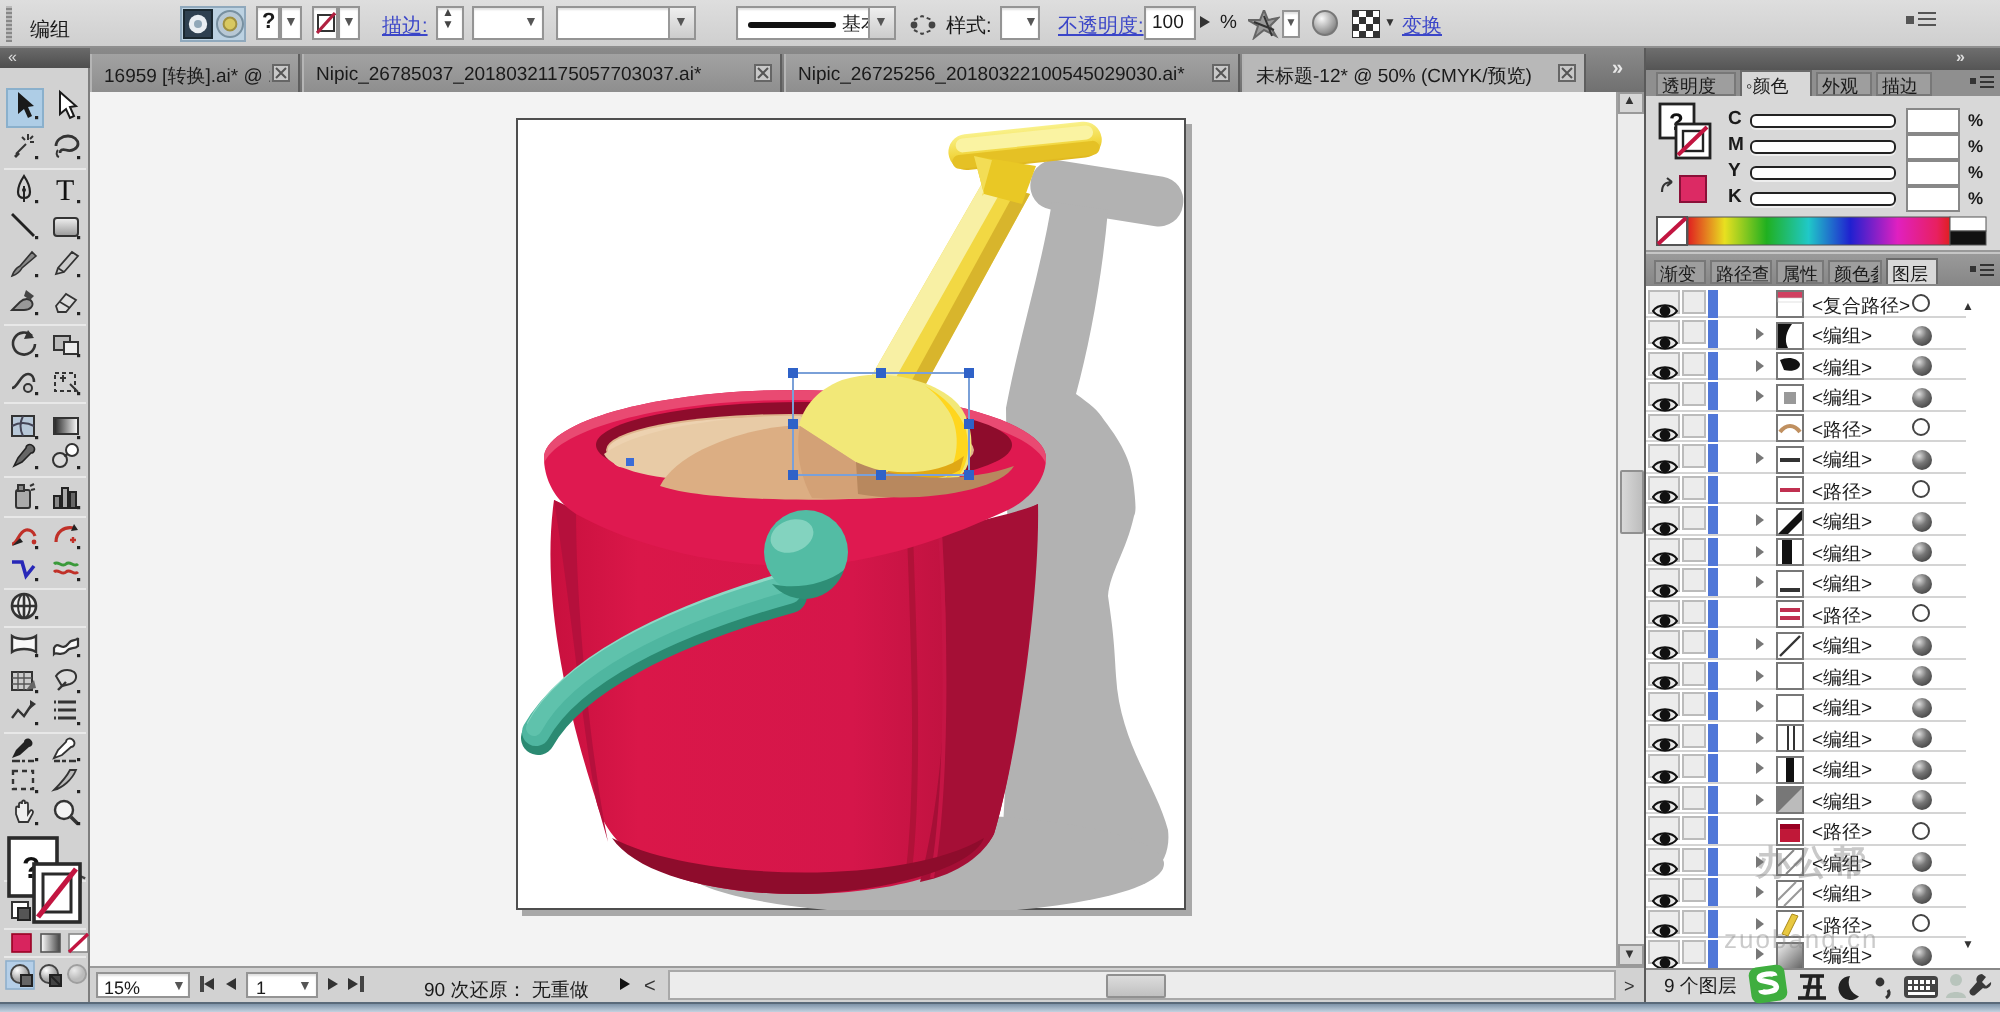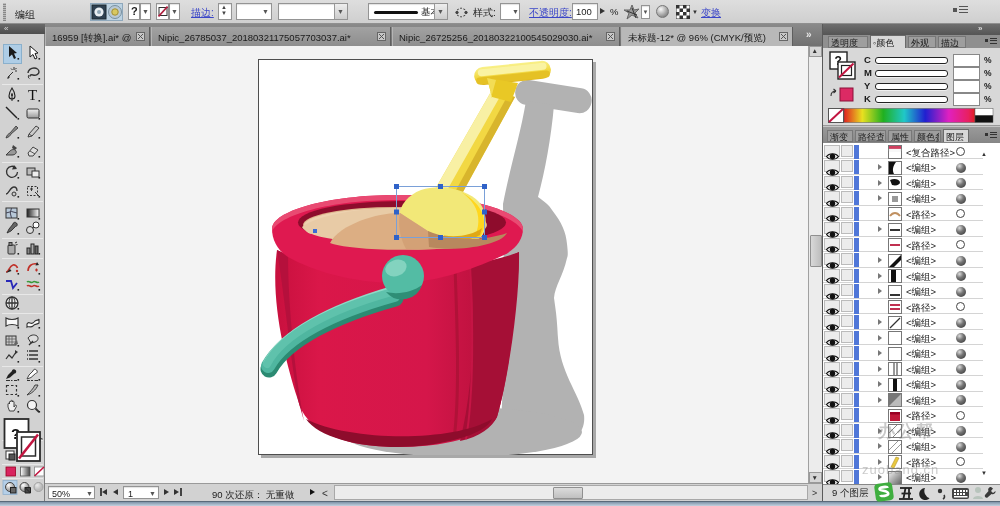--- a/index.html
+++ b/index.html
@@ -103,38 +103,38 @@
     <rect x="0.5" y="0.5" width="8" height="8" fill="#c8c8c8" stroke="#666"></rect>
     <path d="M2,2 L7,7 M7,2 L2,7" stroke="#555" stroke-width="1"></path>
   </svg>
 <div class="ab" style="left:392px;top:27px;width:228px;height:19px;background:linear-gradient(#a2a2a2,#8e8e8e);border-right:1px solid #5e5e5e;border-left:1px solid #b5b5b5;overflow:hidden"></div>
 <div class="ab txt" style="left:399px;top:32px;font-size:9.5px;width:206px;overflow:hidden">Nipic_26725256_20180322100545029030.ai*</div>
 <svg class="ab" style="left:606px;top:32px" width="9" height="9" viewBox="0 0 9 9">
     <rect x="0.5" y="0.5" width="8" height="8" fill="#c8c8c8" stroke="#666"></rect>
     <path d="M2,2 L7,7 M7,2 L2,7" stroke="#555" stroke-width="1"></path>
   </svg>
 <div class="ab" style="left:621px;top:27px;width:172px;height:19px;background:#b8b8b8;border-right:1px solid #5e5e5e;border-left:1px solid #b5b5b5;overflow:hidden"></div>
-<div class="ab txt" style="left:628px;top:32px;font-size:9.5px;width:150px;overflow:hidden">未标题-12* @ 96% (CMYK/预览)</div>
+<div class="ab txt" style="left:628px;top:32px;font-size:9.5px;width:150px;overflow:hidden">未标题-12* @ 50% (CMYK/预览)</div>
 <svg class="ab" style="left:779px;top:32px" width="9" height="9" viewBox="0 0 9 9">
     <rect x="0.5" y="0.5" width="8" height="8" fill="#c8c8c8" stroke="#666"></rect>
     <path d="M2,2 L7,7 M7,2 L2,7" stroke="#555" stroke-width="1"></path>
   </svg>
 <div class="ab" style="left:806px;top:29px;font-size:10px;color:#e8e8e8;font-weight:bold">»</div>
 <div class="ab" style="left:45px;top:46px;width:763px;height:437px;background:#f3f3f3"></div>
 <div class="ab" style="left:261px;top:62px;width:335px;height:396px;background:#a8a8a8"></div>
 <div class="ab" style="left:258px;top:59px;width:335px;height:396px;background:#fff;border:1px solid #4e4e4e"></div>
 <div class="ab" style="left:808px;top:46px;width:14px;height:437px;background:#ececec;border-left:1px solid #a0a0a0"></div>
 <div class="ab" style="left:809px;top:46px;width:13px;height:11px;background:#d6d6d6;border:1px solid #999"></div>
 <div class="ab" style="left:811.5px;top:47px;font-size:6.5px;color:#333">▲</div>
 <div class="ab" style="left:809px;top:472px;width:13px;height:11px;background:#d6d6d6;border:1px solid #999"></div>
 <div class="ab" style="left:811.5px;top:474px;font-size:6.5px;color:#333">▼</div>
 <div class="ab" style="left:809.5px;top:235px;width:12px;height:32px;background:linear-gradient(90deg,#d8d8d8,#bdbdbd);border:1px solid #909090;border-radius:1px"></div>
 <div class="ab" style="left:45px;top:483px;width:777px;height:19px;background:#d2d2d2;border-top:1px solid #9a9a9a"></div>
 <div class="ab wbox" style="left:48px;top:486px;width:47px;height:13px"></div>
-<div class="ab txt" style="left:52px;top:489px;font-size:9px">50%</div>
+<div class="ab txt" style="left:52px;top:489px;font-size:9px">15%</div>
 <div class="ab ddv" style="left:86px;top:490px">▼</div>
 <div class="ab trl" style="left:102px;top:489px"></div>
 <div class="ab" style="left:100px;top:488px;width:1.5px;height:8px;background:#444"></div>
 <div class="ab trl" style="left:113px;top:489px"></div>
 <div class="ab wbox" style="left:123px;top:486px;width:36px;height:13px"></div>
 <div class="ab txt" style="left:128px;top:489px;font-size:9px">1</div>
 <div class="ab ddv" style="left:149px;top:490px">▼</div>
 <div class="ab trr" style="left:164px;top:489px"></div>
 <div class="ab trr" style="left:174px;top:489px"></div>
 <div class="ab" style="left:180px;top:488px;width:1.5px;height:8px;background:#444"></div>

